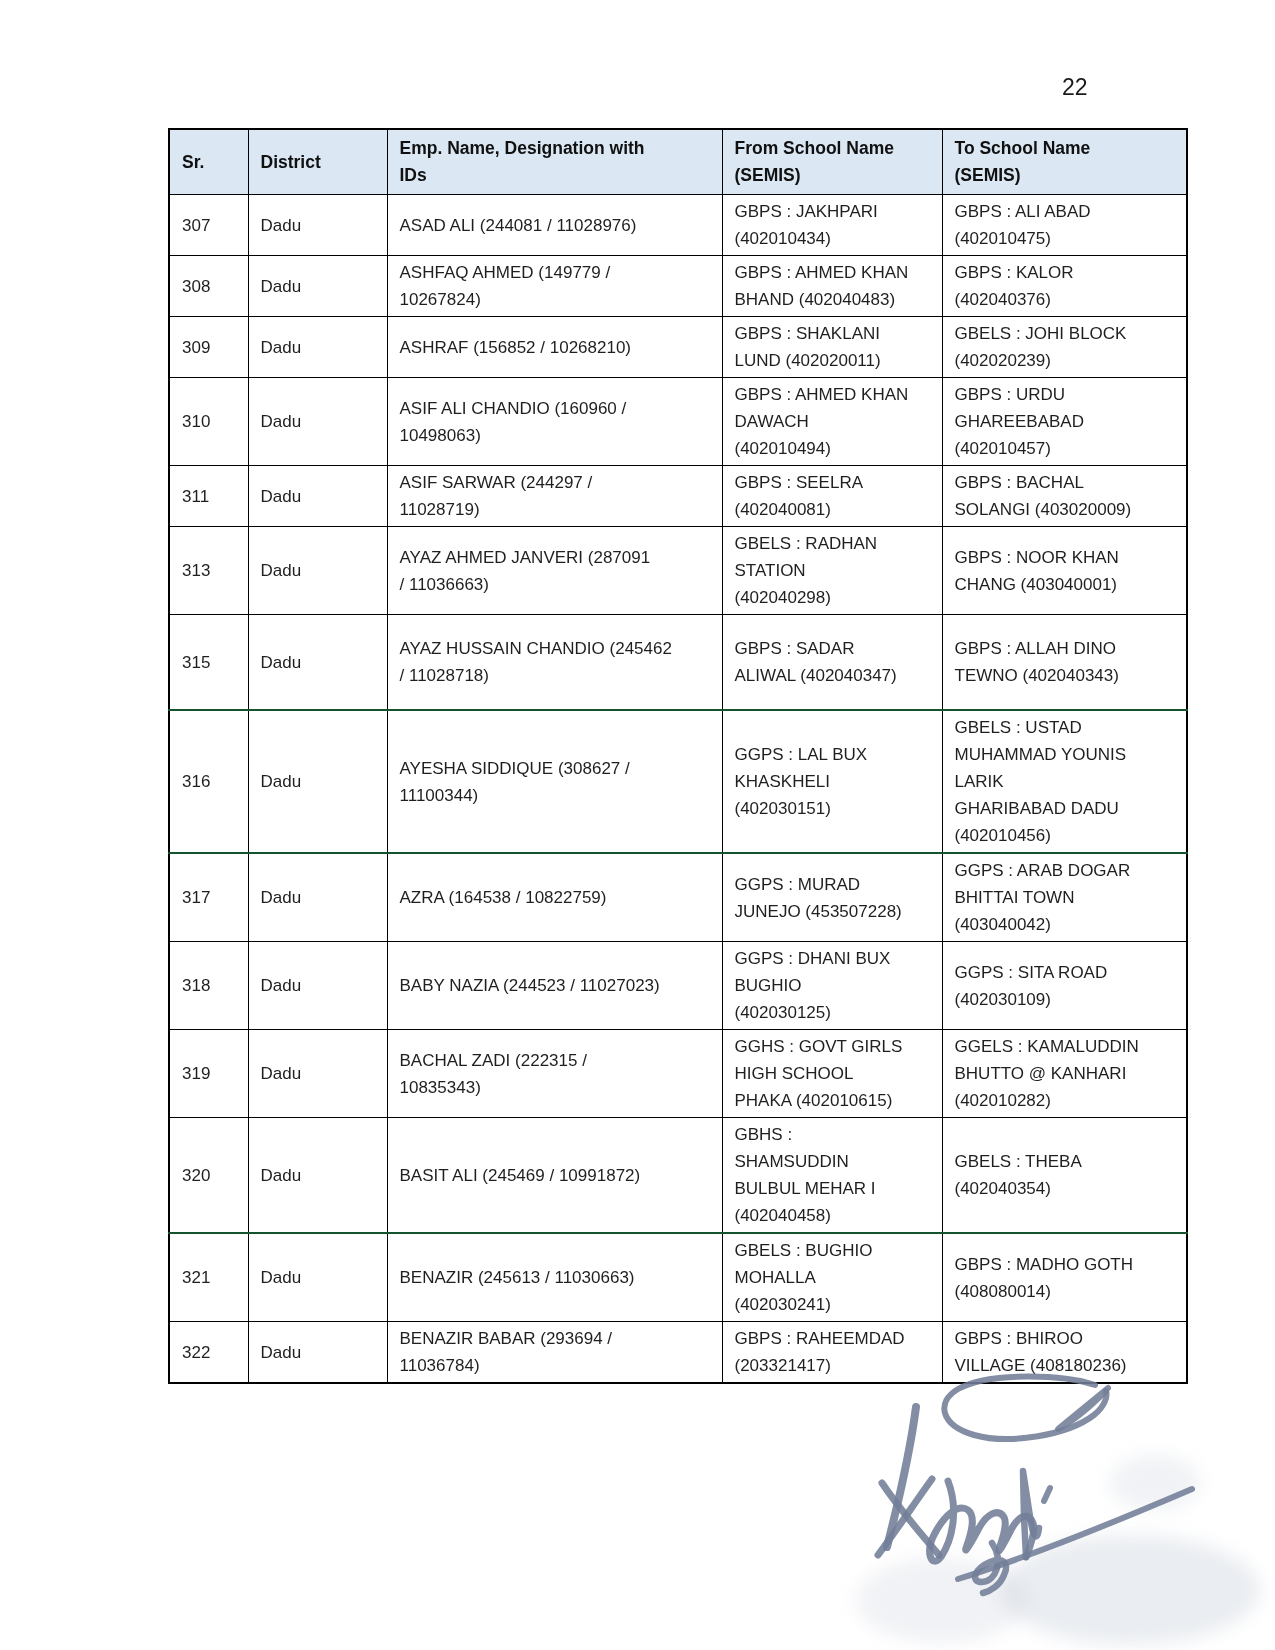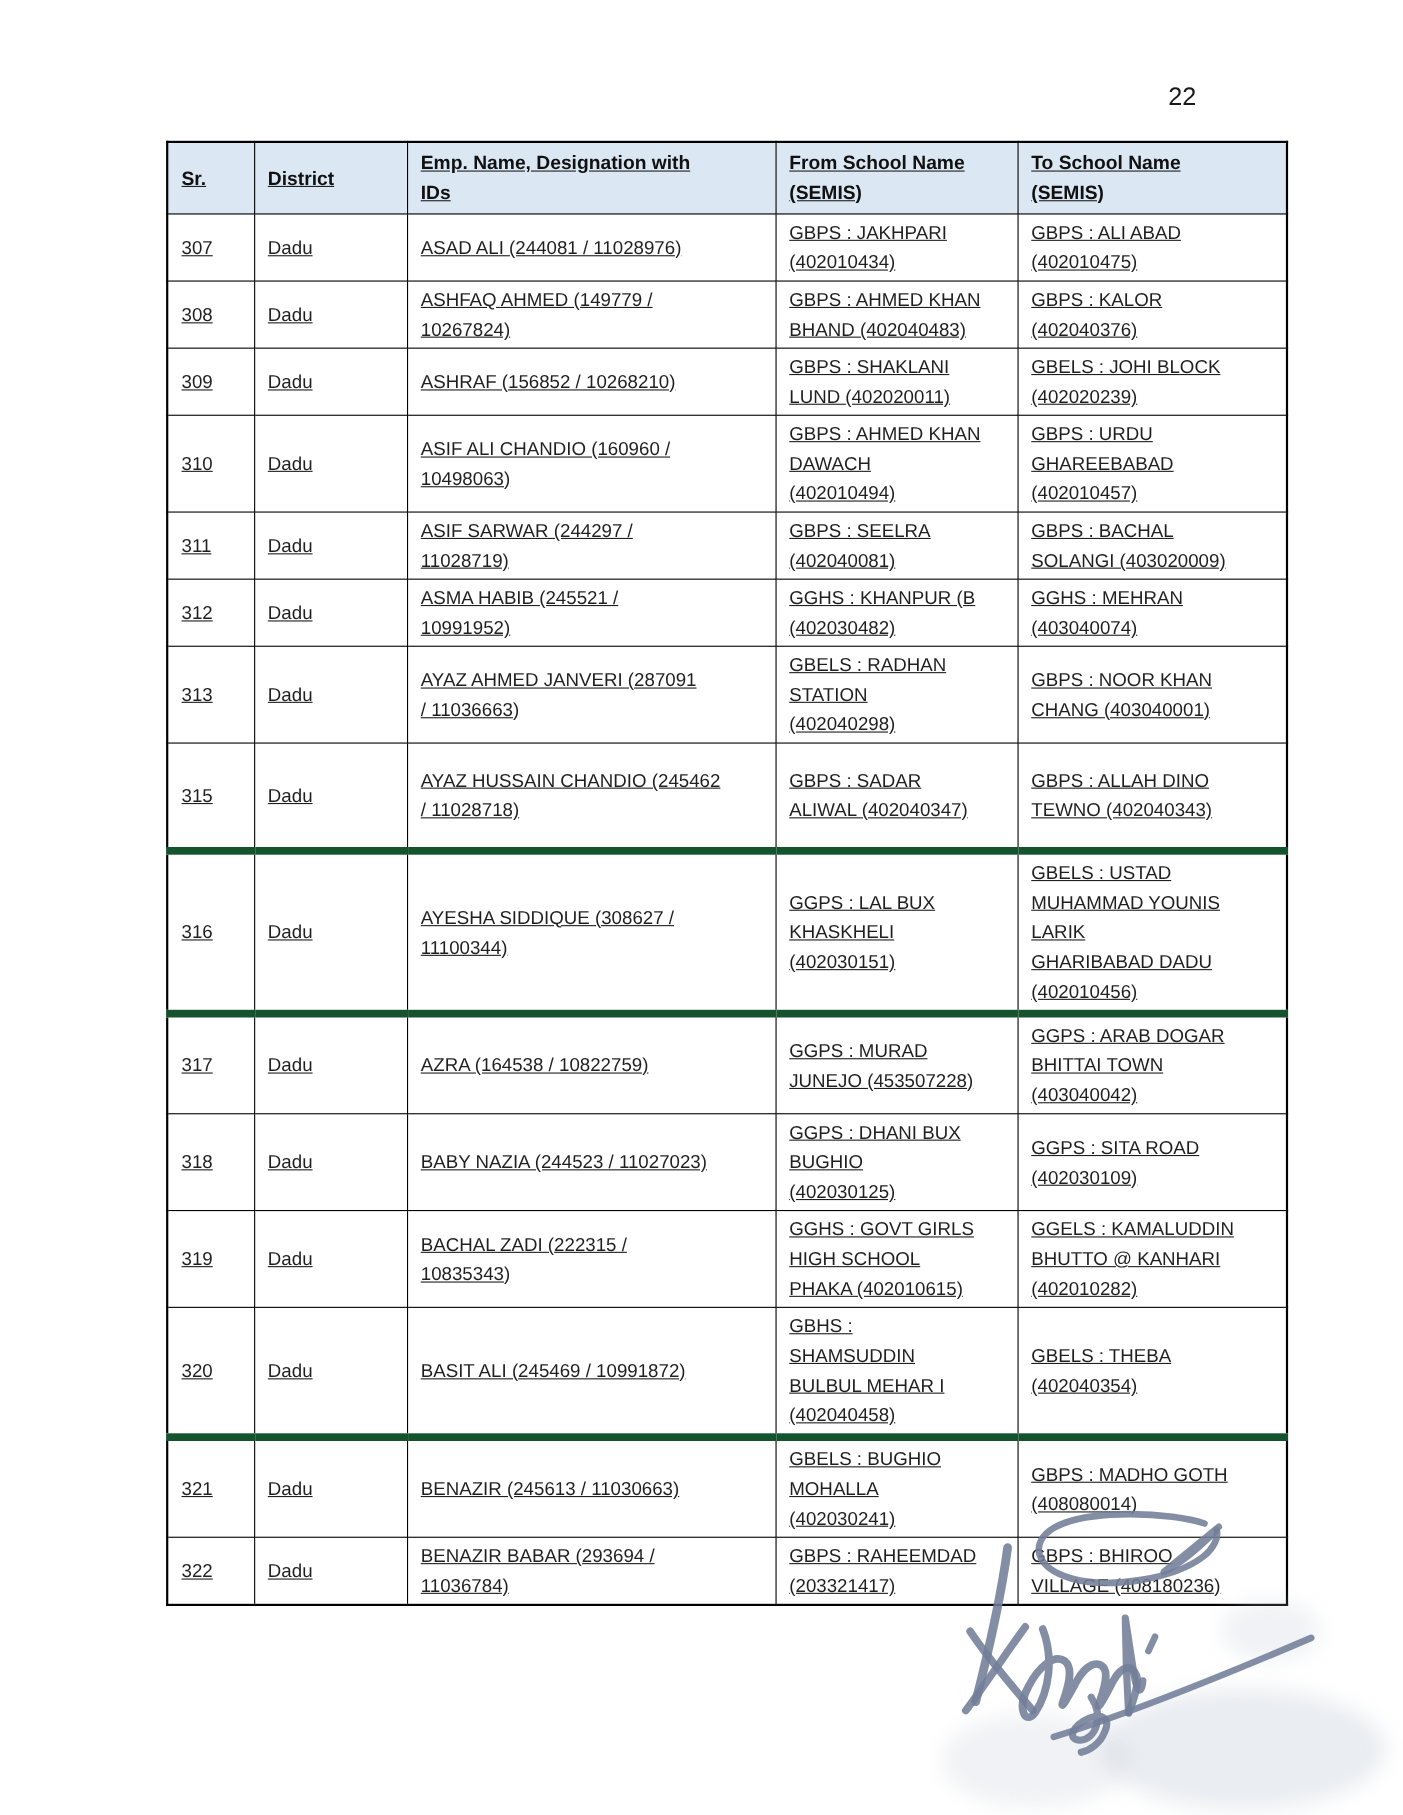--- a/index.html
+++ b/index.html
@@ -5,41 +5,40 @@
   html,body{margin:0;padding:0;}
   body{
     width:1275px;height:1650px;position:relative;background:#ffffff;
     font-family:"Liberation Sans","DejaVu Sans",sans-serif;
     color:#1f1f1f;overflow:hidden;
   }
   .page-number{
     position:absolute;top:74px;left:1042px;font-size:23px;color:#1a1a1a;margin-left:20px;
   }
   table.transfer-table{
-    position:absolute;left:151px;top:128px;width:1018px;
+    position:absolute;left:168px;top:128px;width:1018px;
     border-collapse:collapse;table-layout:fixed;
     border:2px solid #000;
-    text-decoration:underline;
   }
   .transfer-table th,.transfer-table td{
     border:1px solid #000;
     font-size:17px;line-height:27px;
     vertical-align:middle;
     padding:3px 10px 3px 12px;
     white-space:pre-line;
     word-wrap:break-word;
   }
   .transfer-table thead th{
     background:var(--header-bg,#dbe8f4);
     font-weight:bold;text-align:left;font-size:17.5px;line-height:27px;
     padding:5px 10px 5px 12px;color:#111;
   }
   .transfer-table td.cell-sr{padding-right:13px;}
   .transfer-table tr.tall td{padding-top:20px;padding-bottom:20px;}
-  .transfer-table tr.thick-top td{border-top:7px solid #14532d;}
+  .transfer-table tr.thick-top td{border-top:2px solid #14532d;}
   .sig-wrap{position:absolute;left:840px;top:1285px;width:430px;height:345px;pointer-events:none;}
   .sig-wrap svg{position:absolute;left:0;top:0;}
   .smudge{position:absolute;border-radius:50%;filter:blur(9px);}
   .smudge-1{left:1000px;top:1535px;width:260px;height:110px;background:rgba(186,194,208,0.30);}
   .smudge-2{left:856px;top:1558px;width:170px;height:85px;background:rgba(190,197,210,0.22);}
   .smudge-3{left:1110px;top:1455px;width:90px;height:55px;background:rgba(195,202,214,0.25);}
 </style>
 </head>
 <body>
 
@@ -110,30 +109,20 @@
     <td class="cell-sr">311</td>
     <td class="cell-district">Dadu</td>
     <td class="cell-emp">ASIF SARWAR (244297 /
 11028719)</td>
     <td class="cell-from">GBPS : SEELRA
 (402040081)</td>
     <td class="cell-to">GBPS : BACHAL
 SOLANGI (403020009)</td>
   </tr>
       <tr>
-    <td class="cell-sr">312</td>
-    <td class="cell-district">Dadu</td>
-    <td class="cell-emp">ASMA HABIB (245521 /
-10991952)</td>
-    <td class="cell-from">GGHS : KHANPUR (B
-(402030482)</td>
-    <td class="cell-to">GGHS : MEHRAN
-(403040074)</td>
-  </tr>
-      <tr>
     <td class="cell-sr">313</td>
     <td class="cell-district">Dadu</td>
     <td class="cell-emp">AYAZ AHMED  JANVERI  (287091
 / 11036663)</td>
     <td class="cell-from">GBELS : RADHAN
 STATION
 (402040298)</td>
     <td class="cell-to">GBPS : NOOR KHAN
 CHANG (403040001)</td>
   </tr>

